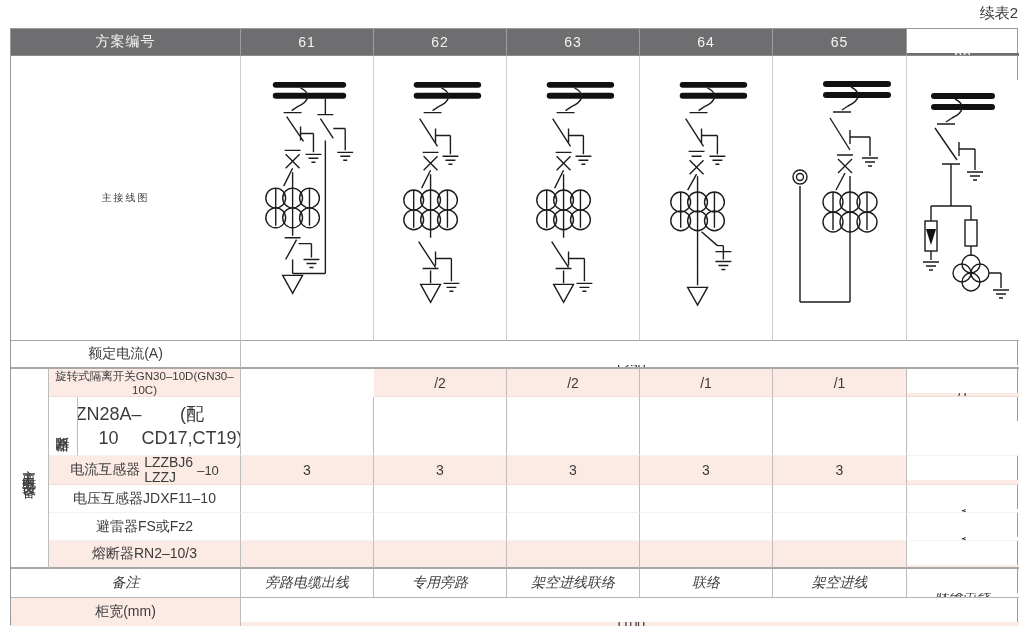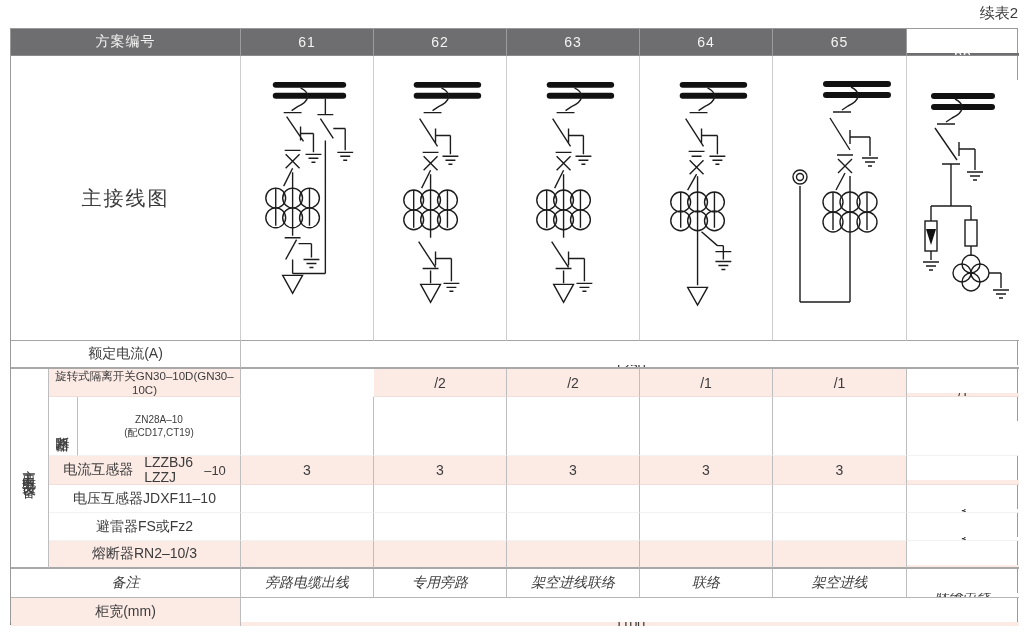--- a/index.html
+++ b/index.html
@@ -25,22 +25,22 @@
   .hdr{background:#6e6e70;color:#f4f4f4;border-right:1px solid #9c9c9e;border-bottom:1px solid #8a8a8a;font-size:14px;letter-spacing:1px;}
   .diagcell{border-bottom:1px solid #a5a5a5;border-right:1px solid #cdcdcd;}
   .ratedrow{border-bottom:2px solid #a8a8a8;}
   .pink{background:#fceae5;}
   .equiprow{border-bottom:1px solid rgba(0,0,0,0.05);}
   .fuserow{border-bottom:2px solid #a8a8a8;}
   .notesrow{border-bottom:1px solid #b5b5b5;font-style:italic;}
   .vtext{writing-mode:vertical-rl;text-orientation:upright;letter-spacing:3px;font-size:14px;}
   .vtext-small{writing-mode:vertical-rl;text-orientation:upright;letter-spacing:1px;font-size:14px;}
   .iso-label{font-size:11.5px;letter-spacing:0;}
-  .two-line{display:flex;flex-direction:column;line-height:1.35;font-size:10px;align-items:center;}
-  .ct-label{display:flex;align-items:center;gap:11px;font-size:14px;}
+  .two-line{display:flex;flex-direction:row;line-height:1.35;font-size:18px;align-items:center;}
+  .ct-label{display:flex;align-items:center;gap:4px;font-size:14px;}
   .ct-stack{display:flex;flex-direction:column;font-size:14px;line-height:1.05;text-align:left;}
   .ct-suffix{font-size:13px;}
   .diagram-svg{display:block;}
   .sch{stroke:#1c1c1c;stroke-width:1.4;fill:none;}
   .bus{fill:#111111;stroke:none;}
   .fillblk{fill:#111111;stroke:none;}
   .arrowhead{fill:#ffffff;stroke:#1c1c1c;stroke-width:1.4;}
 </style>
 </head>
 <body>
@@ -50,21 +50,21 @@
 <div class="tbl">
 
   <div class="cell hdr" style="grid-row:1;grid-column:1/4">方案编号</div>
   <div class="cell hdr" style="grid-row:1;grid-column:4">61</div>
   <div class="cell hdr" style="grid-row:1;grid-column:5">62</div>
   <div class="cell hdr" style="grid-row:1;grid-column:6">63</div>
   <div class="cell hdr" style="grid-row:1;grid-column:7">64</div>
   <div class="cell hdr" style="grid-row:1;grid-column:8">65</div>
   <div class="cell hdr lastcol" style="grid-row:1;grid-column:9">66</div>
 
-  <div class="cell diagcell" style="grid-row:2;grid-column:1/4;font-size:20px;letter-spacing:2px">主接线图</div>
+  <div class="cell diagcell" style="grid-row:2;grid-column:1/4;font-size:10px;letter-spacing:2px">主接线图</div>
 
   <div class="cell diagcell" style="grid-row:2;grid-column:4">
     <svg class="diagram-svg" width="133" height="285" viewBox="0 0 133 285">
       <rect class="bus" x="32" y="25" width="74" height="6" rx="3"></rect>
       <rect class="bus" x="32" y="36" width="74" height="6" rx="3"></rect>
       <path class="sch" d="M60,31 C70,36 70,44 57,50 L51,54 M43,56 H61
         M46,60 L63,85 M60,70 V84 M60,77 H73 M73,77 V96 M65,98 H81 M68,102 H78 M71,106 H75
         M44,94 H60 M45,98 L59,112 M59,98 L45,112 M52,112 L43,130
         M35,132 V170 M52,116 V180 M69,132 V170
         M44,182 H60 M56,184 L45,204 M58,188 H71 M71,188 V202 M63,204 H79 M66,208 H76 M69,212 H73

